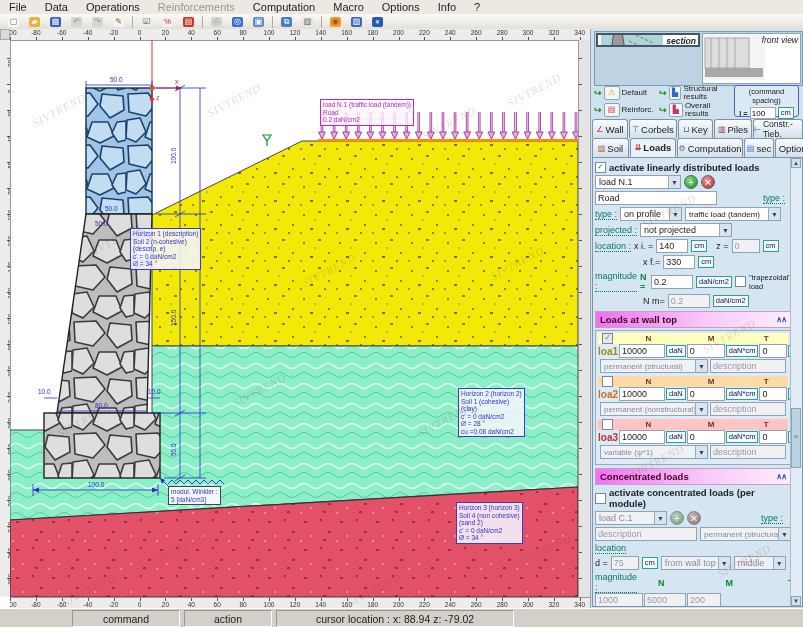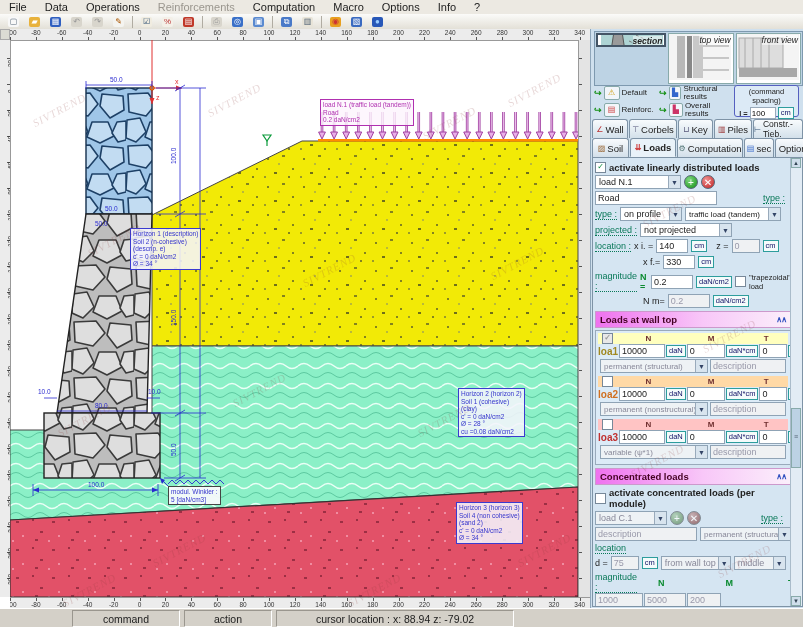--- a/index.html
+++ b/index.html
@@ -631,32 +631,20 @@
           <polygon points="14,8 20,8 24,34 10,34" fill="#9a9a9a" stroke="#555"></polygon>
           <rect x="6" y="34" width="26" height="7" fill="#8a8a8a" stroke="#555"></rect>
           <line x1="26" y1="14" x2="52" y2="26" stroke="#777" stroke-dasharray="3,2"></line>
           <line x1="28" y1="24" x2="54" y2="36" stroke="#777" stroke-dasharray="3,2"></line>
           </svg>
         <span class="vlabel">section</span>
       </div>
       <div class="view">
         <svg width="62" height="46">
             <rect width="62" height="46" fill="#f4f4f4"></rect>
-          <rect x="8" y="2" width="8" height="42" fill="#b8b8b8"></rect>
-            <rect x="18" y="2" width="5" height="42" fill="#888"></rect>
-          <rect x="24" y="2" width="10" height="42" fill="#c8c8c8"></rect>
-          <line x1="34" y1="12" x2="60" y2="12" stroke="#999"></line>
-            <line x1="34" y1="24" x2="60" y2="24" stroke="#999"></line>
-          <line x1="34" y1="36" x2="60" y2="36" stroke="#999"></line>
-          </svg>
-        <span class="vlabel">top view</span>
-      </div>
-      <div class="view">
-        <svg width="62" height="46">
-            <rect width="62" height="46" fill="#f4f4f4"></rect>
           <rect x="2" y="4" width="44" height="30" fill="#ddd" stroke="#aaa"></rect>
           <line x1="8" y1="4" x2="8" y2="34" stroke="#aaa"></line>
             <line x1="16" y1="4" x2="16" y2="34" stroke="#aaa"></line>
           <line x1="24" y1="4" x2="24" y2="34" stroke="#aaa"></line>
             <line x1="32" y1="4" x2="32" y2="34" stroke="#aaa"></line>
           <rect x="2" y="34" width="58" height="9" fill="#a8a8a8"></rect>
           </svg>
         <span class="vlabel">front view</span>
       </div>
     </div>

